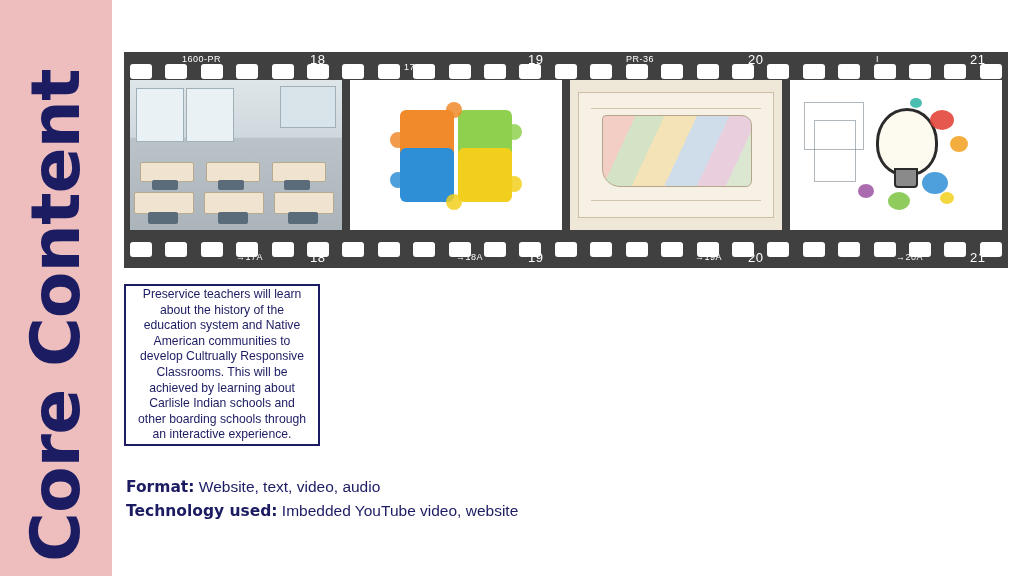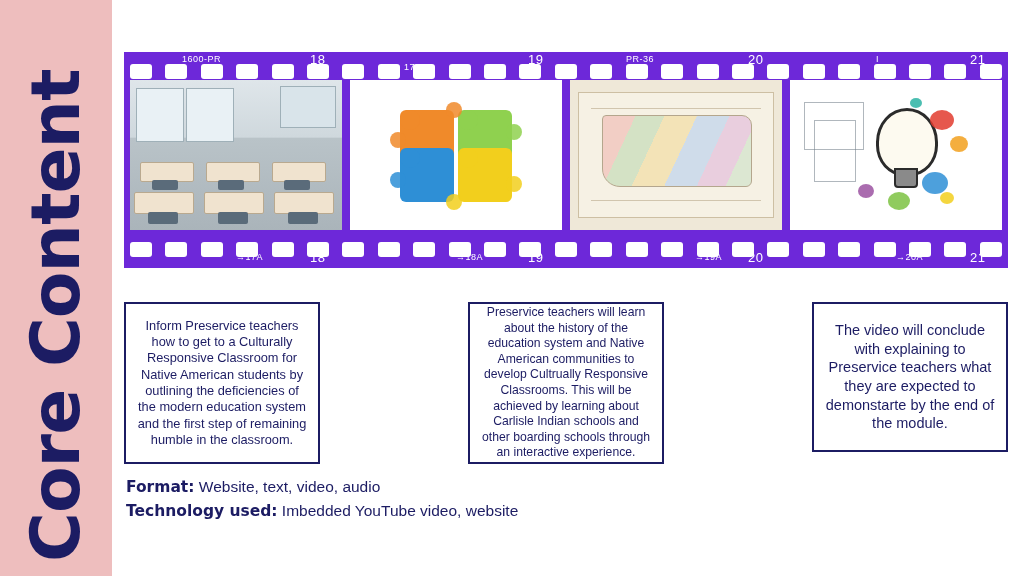--- a/index.html
+++ b/index.html
@@ -49,21 +49,21 @@
     line-height: 1;
     white-space: nowrap;
   }
   
   .filmstrip {
     position: absolute;
     left: 124px;
     top: 52px;
     width: 884px;
     height: 216px;
-    background: #6d28d9;
+    background: #404040;
   }
   .perf-row {
     position: absolute;
     left: 0;
     width: 884px;
     height: 26px;
     display: flex;
     align-items: center;
     justify-content: space-between;
     padding: 0 6px;
@@ -233,21 +233,20 @@
     border: 2px solid #1c1c63;
     box-sizing: border-box;
     color: #1c1c63;
     display: flex;
     align-items: center;
     justify-content: center;
     text-align: center;
     padding: 8px 10px;
     font-family: "Liberation Sans", sans-serif;
     line-height: 1.28;
-    margin-top: 18px;
   }
   .box.b1 { height: 158px; font-size: 14.5px; }
   .box.b2 { height: 162px; font-size: 12.8px; }
   .box.b3 { height: 162px; font-size: 12.2px; }
   .box.b4 { height: 150px; font-size: 14.5px; }
   
   .meta {
     position: absolute;
     left: 126px;
     top: 478px;
@@ -416,23 +415,21 @@
       <span class="film-num" style="left:404px;top:0px;">19</span>
       <span style="left:548px;top:2px;margin-left:23px;">→19A</span>
       <span class="film-num" style="left:624px;top:0px;">20</span>
       <span style="left:772px;top:2px;">→20A</span>
       <span class="film-num" style="left:846px;top:0px;">21</span>
     </div>
 
   </div>
 
   <div class="boxes">
-    <div class="box b2">Inform Preservice teachers how to get to a Culturally Responsive Classroom for Native American students by outlining the deficiencies of the modern education system and the first step of remaining humble in the classroom.</div>
     <div class="box b3">Preservice teachers will learn about the history of the education system and Native American communities to develop Cultrually Responsive Classrooms. This will be achieved by learning about Carlisle Indian schools and other boarding schools through an interactive experience.</div>
-    <div class="box b4">The video will conclude with explaining to Preservice teachers what they are expected to demonstarte by the end of the module.</div>
   </div>
 
   <div class="meta">
     <div class="meta-row">
       <span class="meta-label">Format:</span><span class="meta-value"> Website, text, video, audio</span>
     </div>
     <div class="meta-row">
       <span class="meta-label">Technology used:</span><span class="meta-value"> Imbedded YouTube video, website</span>
     </div>
   </div>

